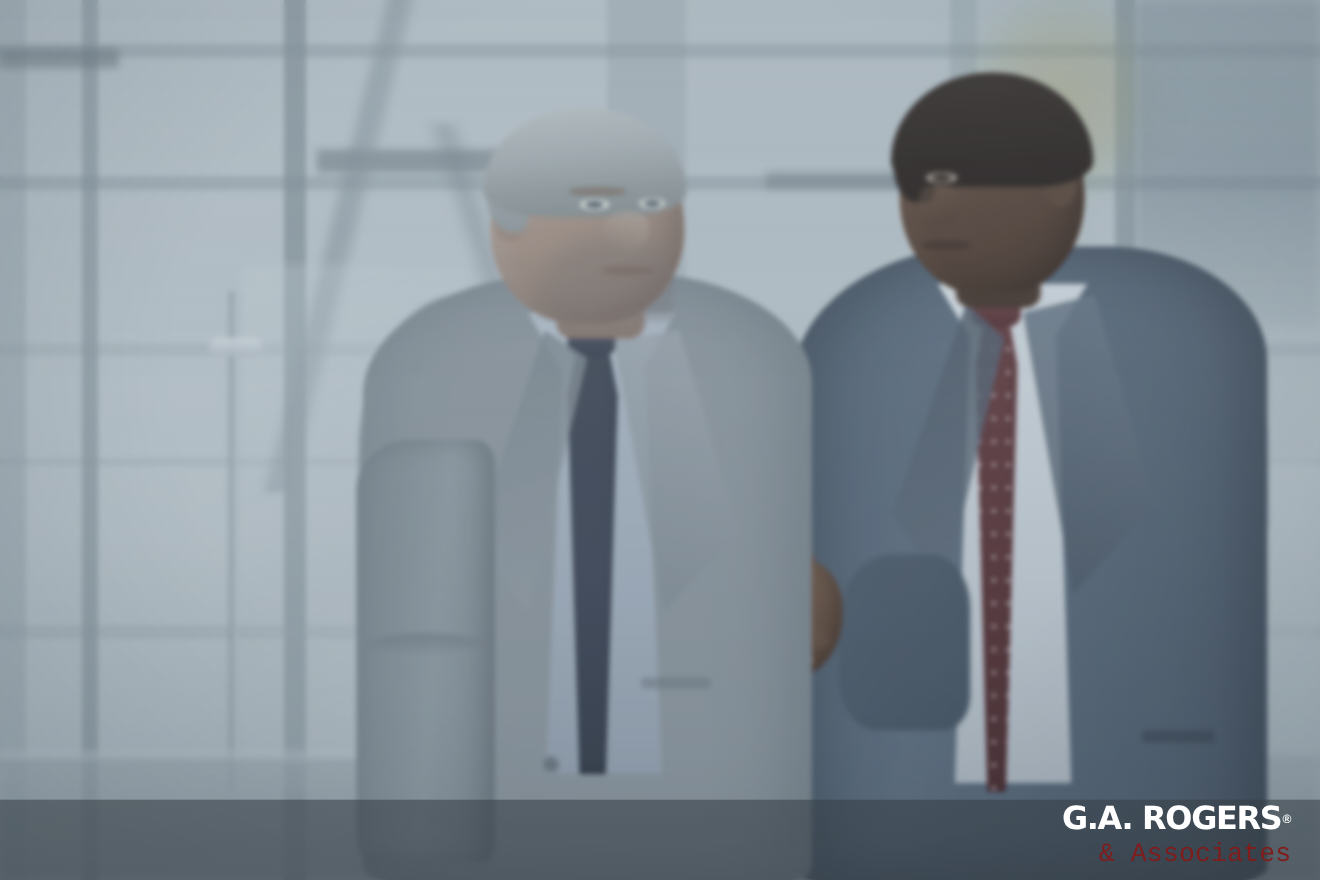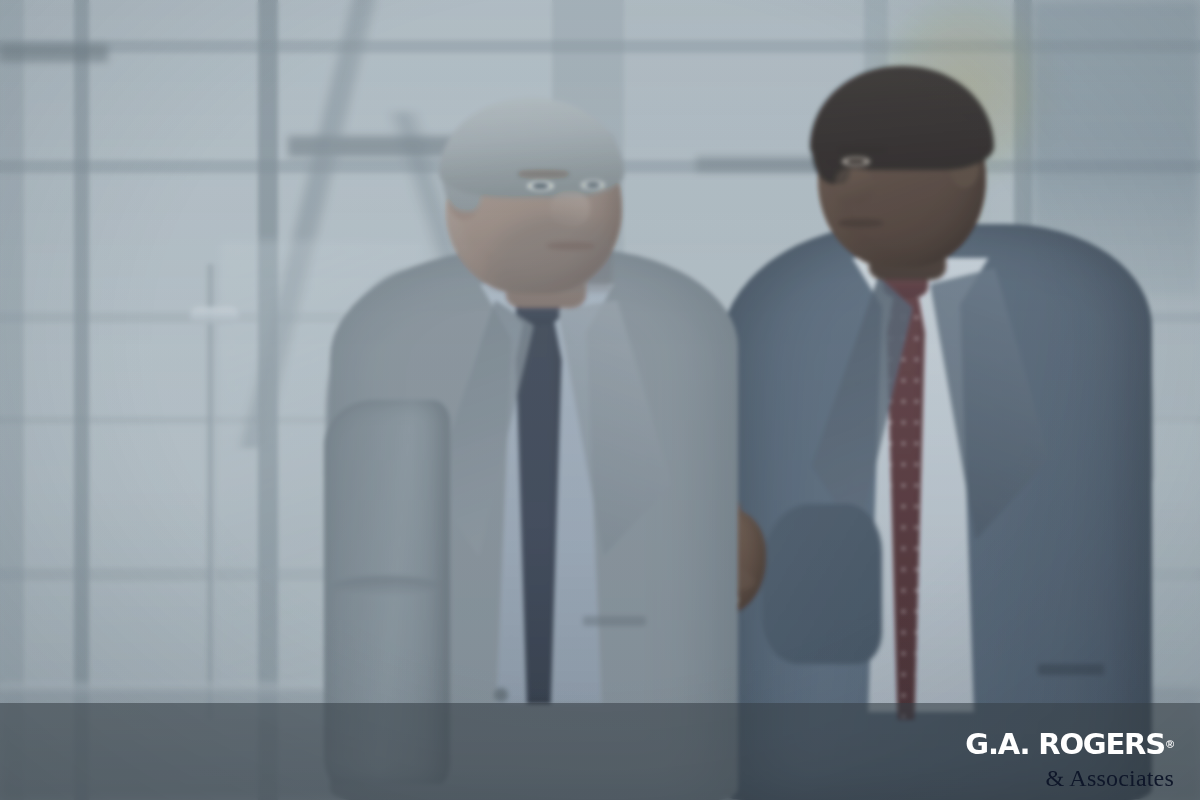--- a/index.html
+++ b/index.html
@@ -433,21 +433,21 @@
     font-size:57px;
     line-height:76px;
     letter-spacing:.5px;
     text-transform:uppercase;
     white-space:pre-line;
     text-shadow:0 1px 3px rgba(44,58,70,.30);
   }
 
   
   #bottom-bar{
-    position:absolute;left:0;right:0;bottom:0;height:97px;
+    position:absolute;left:0;right:0;bottom:0;height:73px;
     background:rgba(54,62,70,.56);
   }
   #logo{
     position:absolute;right:26px;bottom:10px;
     text-align:right;color:#fff;
     line-height:1;
   }
   #logo .mark{
     font-family:"DejaVu Sans",sans-serif;
     font-weight:700;
@@ -457,26 +457,26 @@
   }
   #logo .reg{
     font-size:11px;
     vertical-align:super;
     font-weight:700;
     letter-spacing:0;
     margin-left:1px;
   }
   #logo .sub{
     display:block;
-    font-family:Liberation Serif, serif;
+    font-family:Liberation Mono, monospace;
     font-weight:300;
     font-size:24px;
     letter-spacing:.2px;
     margin-top:7px;
-    color:#0f172a;
+    color:#7f1d1d;
   }
 </style>
 </head>
 <body>
 
 <div id="banner">
 
   <div class="layer bg-base"></div>
   <div class="layer bg-panes"></div>
   <div class="layer bg-transoms"></div>

